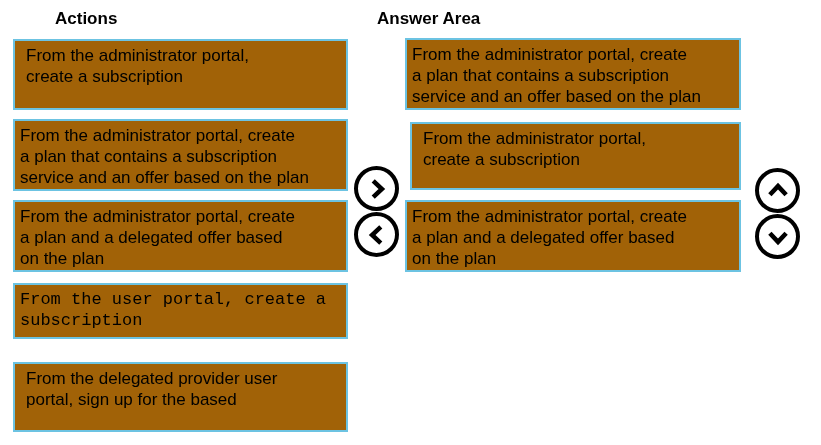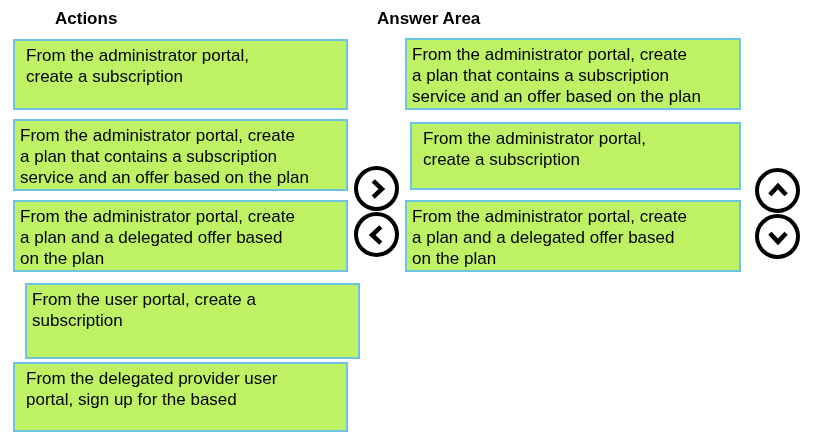--- a/index.html
+++ b/index.html
@@ -23,21 +23,21 @@
   }
   .panel-title{
     position:absolute;
     font-size:17px;
     font-weight:bold;
     color:var(--text);
     white-space:nowrap;
   }
   .box{
     position:absolute;
-    background:#bef264;
+    background:#a16207;
     border:2px solid var(--box-border);
     color:var(--text);
     font-size:17px;
     line-height:21px;
     padding:4px 4px 4px 5px;
     white-space:pre-line;
     overflow:hidden;
   }
   .box.pad{padding-left:11px;}
   .circle{
@@ -52,21 +52,21 @@
     display:flex;
     align-items:center;
     justify-content:center;
     cursor:pointer;
   }
   .circle svg{display:block;}
   
   .l1{left:13px;top:39px;width:335px;height:71px;}
   .l2{left:13px;top:119px;width:335px;height:72px;}
   .l3{left:13px;top:200px;width:335px;height:72px;}
-  .l4{left:25px;top:283px;width:335px;height:76px;}
+  .l4{left:13px;top:283px;width:335px;height:56px;font-family:Liberation Mono, monospace;}
   .l5{left:13px;top:362px;width:335px;height:70px;}
   
   .r1{left:405px;top:38px;width:336px;height:72px;}
   .r2{left:410px;top:122px;width:331px;height:68px;}
   .r3{left:405px;top:200px;width:336px;height:72px;}
   
   .btn-right{left:354px;top:166px;}
   .btn-left{left:354px;top:212px;}
   .btn-up{left:755px;top:168px;}
   .btn-down{left:755px;top:214px;}

